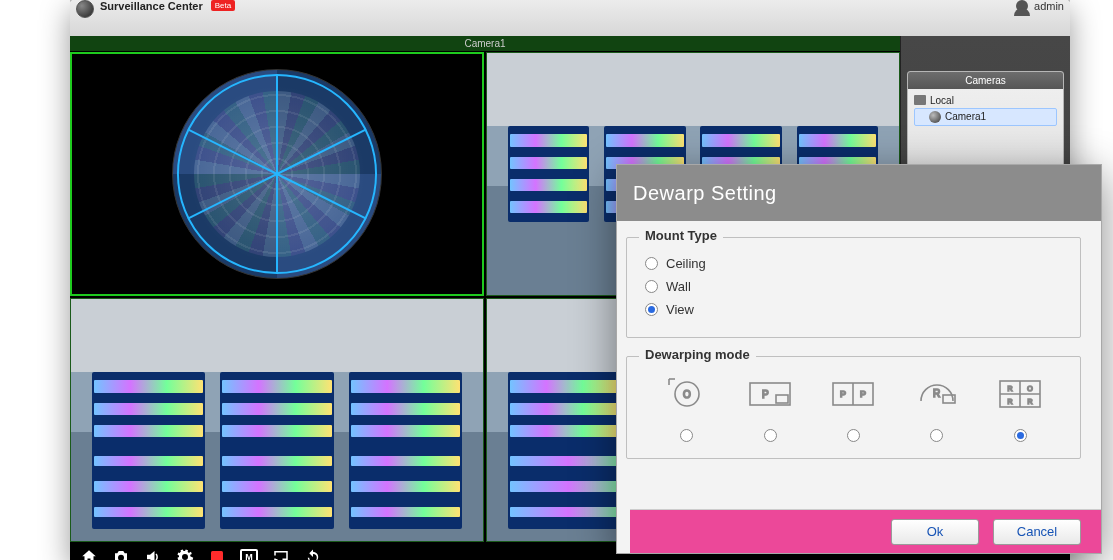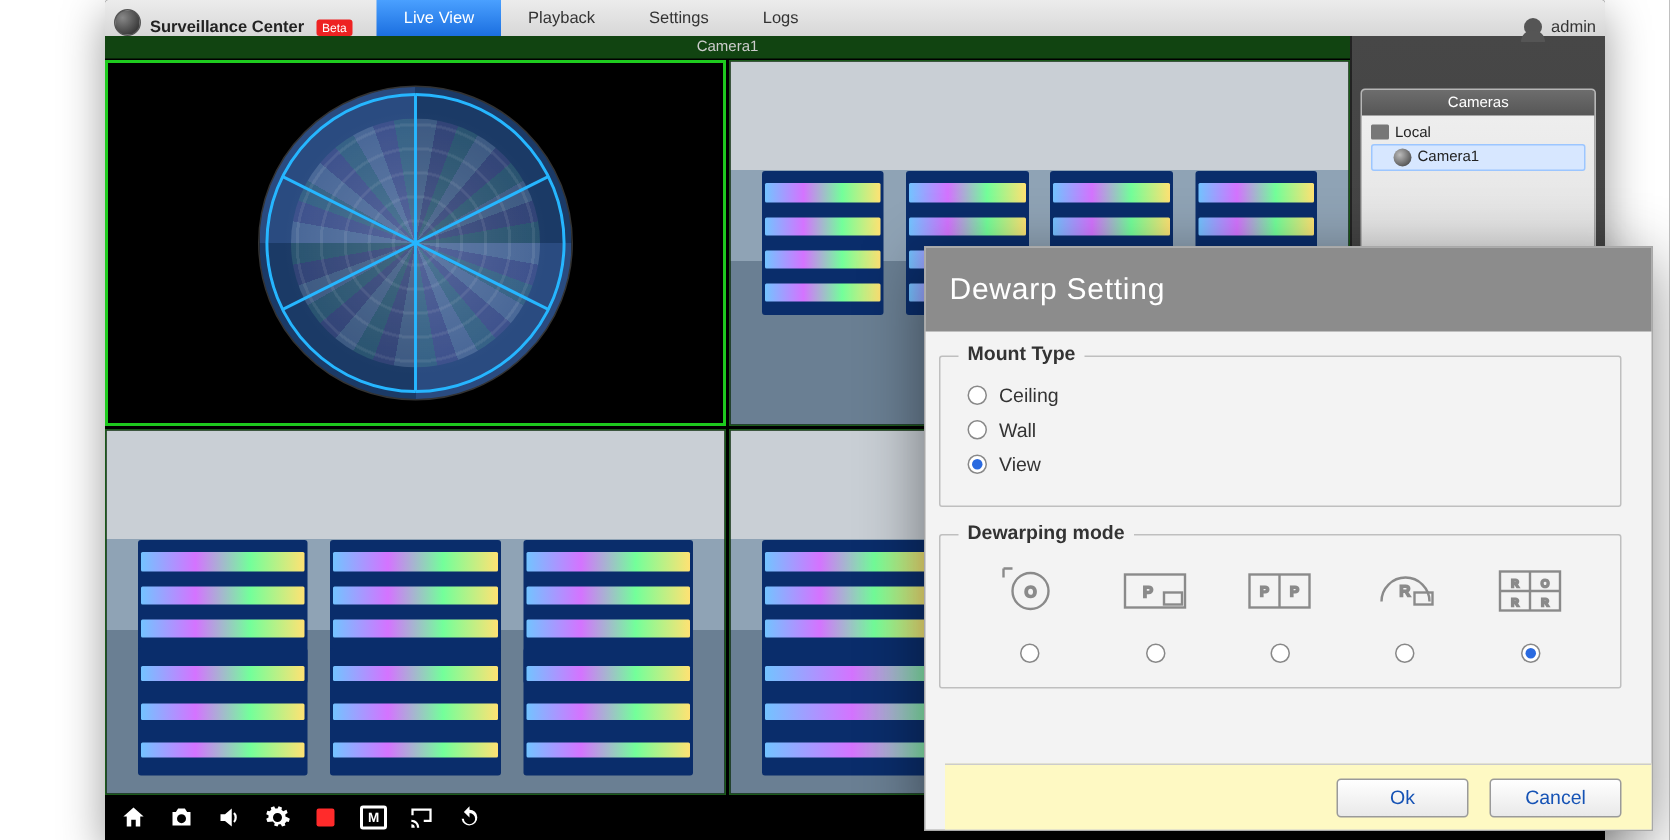--- a/index.html
+++ b/index.html
@@ -5,22 +5,22 @@
   * { box-sizing: border-box; margin: 0; padding: 0; font-family: Arial, Helvetica, sans-serif; }
   html, body { width: 1113px; height: 560px; background: #fff; overflow: hidden; position: relative; }
 
   
   .app {
     position: absolute; left: 70px; top: 0; width: 1000px; height: 560px;
     background: #000; box-shadow: 0 10px 30px rgba(0,0,0,.4); border-radius: 2px;
   }
 
   .titlebar {
-    height: 24px; background: linear-gradient(#ececec,#d7d7d7);
-    display: flex; align-items: flex-end; padding: 0 6px; gap: 6px;
+    height: 36px; background: linear-gradient(#ececec,#d7d7d7);
+    display: flex; align-items: flex-start; padding: 0 6px; gap: 6px;
     border-top-left-radius: 2px; border-top-right-radius: 2px;
   }
   .cam-logo { width: 18px; height: 18px; border-radius: 50%; background: radial-gradient(circle at 30% 30%, #888, #222); border: 1px solid #555; }
   .titlebar .title { font-size: 11px; font-weight: bold; color: #222; }
   .beta-badge { font-size: 8px; color: #fff; background: #e22; padding: 1px 4px; border-radius: 2px; margin-left: 2px; }
   .tabs { display: flex; margin-left: 10px; height: 100%; }
   .tab { font-size: 11px; color: #333; padding: 0 18px; display: flex; align-items: center; cursor: pointer; }
   .tab.active { background: linear-gradient(#4aa0ff,#1b6fe0); color: #fff; }
   .titlebar .right { margin-left: auto; display: flex; align-items: center; gap: 6px; font-size: 11px; color: #333; }
   .user-icon { width: 12px; height: 12px; background: #555; border-radius: 50%; position: relative; }
@@ -141,53 +141,39 @@
 
   .mode-row { display:flex; justify-content:space-around; align-items:flex-end; padding-top:6px; }
   .mode-item { display:flex; flex-direction:column; align-items:center; gap:18px; }
   .mode-icon {
     width:48px; height:34px; display:flex; align-items:center; justify-content:center;
   }
   .mode-icon svg { width:48px; height:34px; }
   .mode-icon svg * { fill:none; stroke:#8a8a8a; stroke-width:1.6; }
 
   .dlg-buttons {
-    position:absolute; bottom:0; left:13px; right:0; height:44px; background:#fef9c3;
+    position:absolute; bottom:0; left:13px; right:0; height:44px; background:#ec4899;
     border-top:1px solid #ccc; display:flex; align-items:center; justify-content:flex-end; gap:14px; padding:0 20px;
   }
   .btn {
     min-width:88px; height:26px; background:linear-gradient(#fff,#e9e9e9);
     border:1px solid #9a9a9a; border-radius:3px; color:#1653b5; font-size:13px;
     display:flex; align-items:center; justify-content:center; cursor:pointer;
   }
 </style>
 </head>
 <body>
 
 <div class="app">
 
   <div class="titlebar">
     <span class="cam-logo"></span>
     <span class="title">Surveillance Center</span>
     <span class="beta-badge">Beta</span>
 
-    <div class="tabs">
-      <div class="tab active">
-          <span>Live View</span>
-        </div>
-      <div class="tab">
-          <span>Playback</span>
-        </div>
-      <div class="tab">
-          <span>Settings</span>
-        </div>
-      <div class="tab">
-          <span>Logs</span>
-        </div>
-    </div>
 
     <div class="right">
       <span class="user-icon"></span>
       <span>admin</span>
     </div>
   </div>
 
   <div class="content">
     <div class="view-area">
       <div class="camera-label">Camera1</div>

